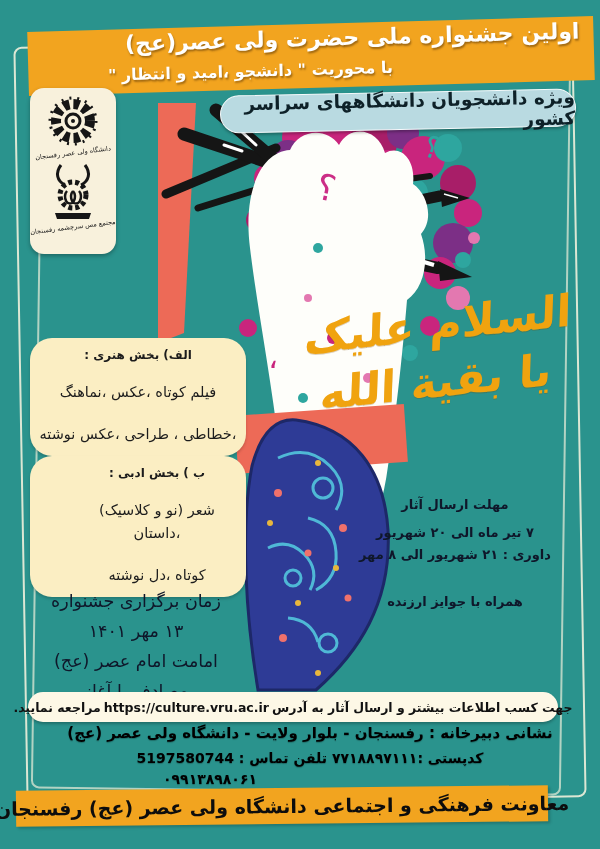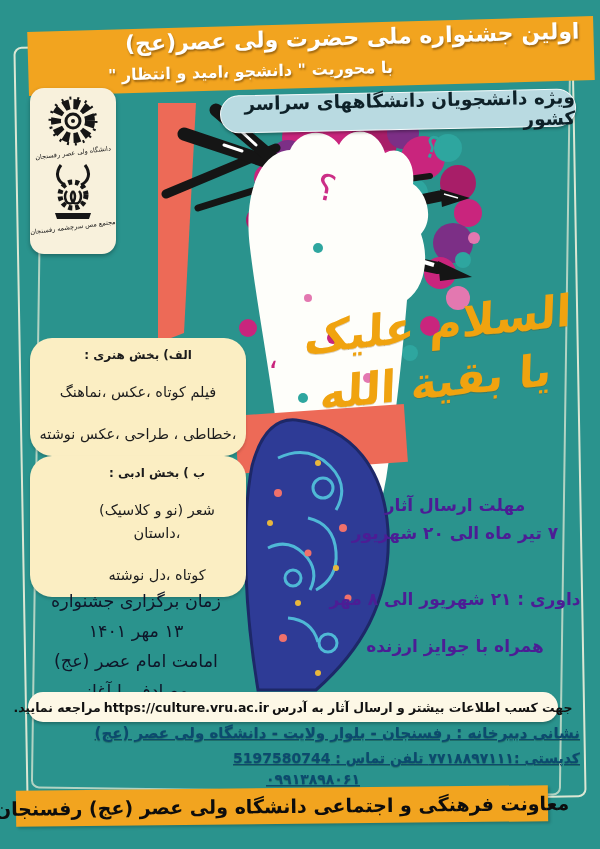--- a/index.html
+++ b/index.html
@@ -62,36 +62,36 @@
   .box-line  { font-size:14.5px; line-height:23px;margin-top:19px; }
 
   .schedule {
     position:absolute; left:16px; top:586px; width:240px; z-index:3;
     text-align:center; color:#0f172a; font-size:17.5px; line-height:30px;
   }
   .schedule .sp { letter-spacing:3px; }
 
   .deadlines {
     position:absolute; left:318px; top:494px; width:274px; z-index:3;
-    text-align:center; color:#4c1d95; font-weight:bold; font-size:17px; line-height:22px;
+    text-align:center; color:#0f172a; font-weight:bold; font-size:13px; line-height:22px;
   }
   .deadline-title { margin-bottom:6px; }
-  .deadline-range { margin-bottom:44px; letter-spacing:1px; }
+  .deadline-range { letter-spacing:1px; }
   .deadline-judging { margin-bottom:25px; white-space:nowrap; }
 
   .info-pill {
     position:absolute; left:28px; top:692px; width:530px; height:30px; z-index:3;
     background:#FDF8E6; border-radius:15px; display:flex; align-items:center; justify-content:center;
     font-size:12.5px; font-weight:bold; color:#111; white-space:nowrap;
     box-shadow:0 2px 3px rgba(0,0,0,0.25);
   }
   .info-pill .url { direction:ltr; unicode-bidi:embed; margin:0 3px; }
   .address-line, .postal-line, .mobile-line {
-    position:absolute; z-index:3; color:#0c4a6e; font-weight:bold; 
-    text-shadow:0 1px 1px rgba(0,0,0,0.25); white-space:nowrap;text-decoration:underline;
+    position:absolute; z-index:3; color:#000000; font-weight:bold; text-align:center;
+    text-shadow:0 1px 1px rgba(0,0,0,0.25); white-space:nowrap;
   }
   .address-line { left:40px; top:724px; width:540px; font-size:15px; }
   .postal-line  { left:40px; top:750px; width:540px; font-size:14px; }
   .mobile-line  { left:60px; top:771px; width:300px; font-size:14px; letter-spacing:1px; }
 
   .footer-strip {
     position:absolute; left:16px; top:788px; width:532px; height:36px; z-index:3;
     background:#F2A41F; transform:rotate(-0.6deg);
     display:flex; align-items:center; justify-content:center;
     font-size:19px; font-weight:bold; color:#0d0d0d; white-space:nowrap;

